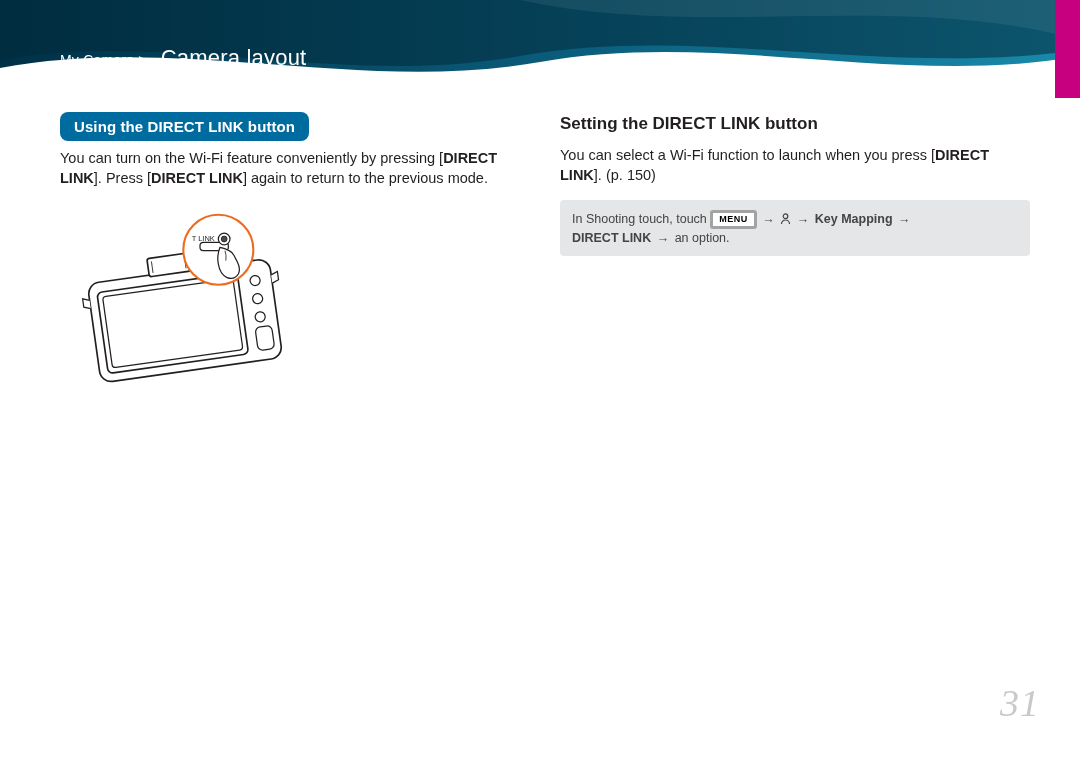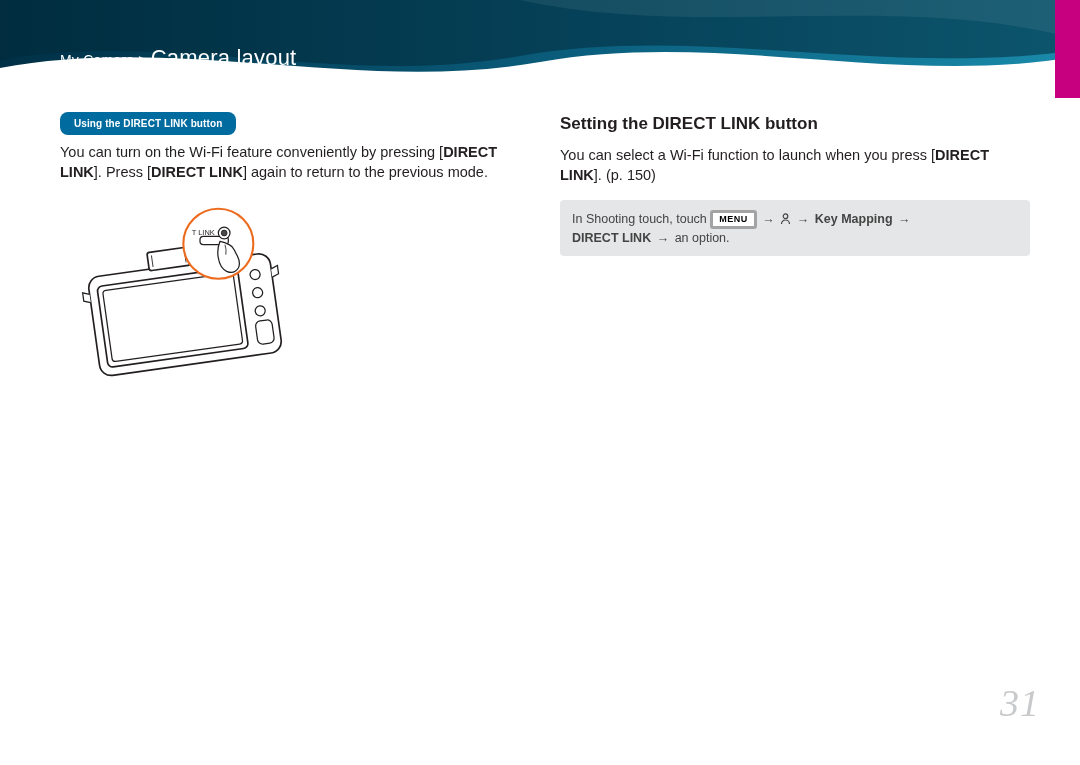--- a/index.html
+++ b/index.html
@@ -35,38 +35,38 @@
     position: relative;
     z-index: 2;
     display: inline-block;
     font-size: 14px;
     color: #fff;
     letter-spacing: .2px;
   }
   .breadcrumb .accent {
     font-size: 22px;
     font-weight: 400;
-    margin-left: 0;
+    margin-left: 10px;
   }
   .content {
     position: absolute;
     top: 112px;
     left: 60px;
     right: 50px;
     bottom: 40px;
     display: flex;
     gap: 30px;
   }
   .col-left, .col-right { flex: 1 1 0; }
   .lozenge {
     display: inline-block;
     background: #006b9f;
     color: #fff;
     font-weight: 700;
-    font-size: 10px;
+    font-size: 15px;
     padding: 6px 14px;
     border-radius: 8px;
     letter-spacing: .1px;
   }
   .h2 {
     font-weight: 700;
     font-size: 17px;
     margin: 2px 0 10px 0;
   }
   .body {

